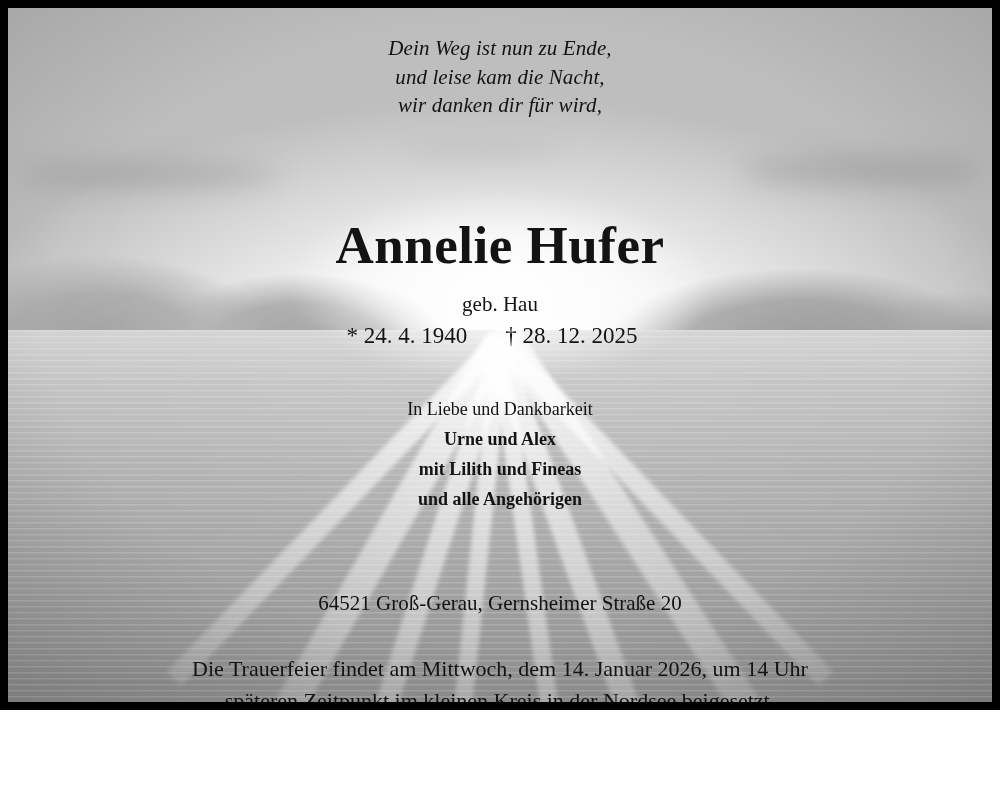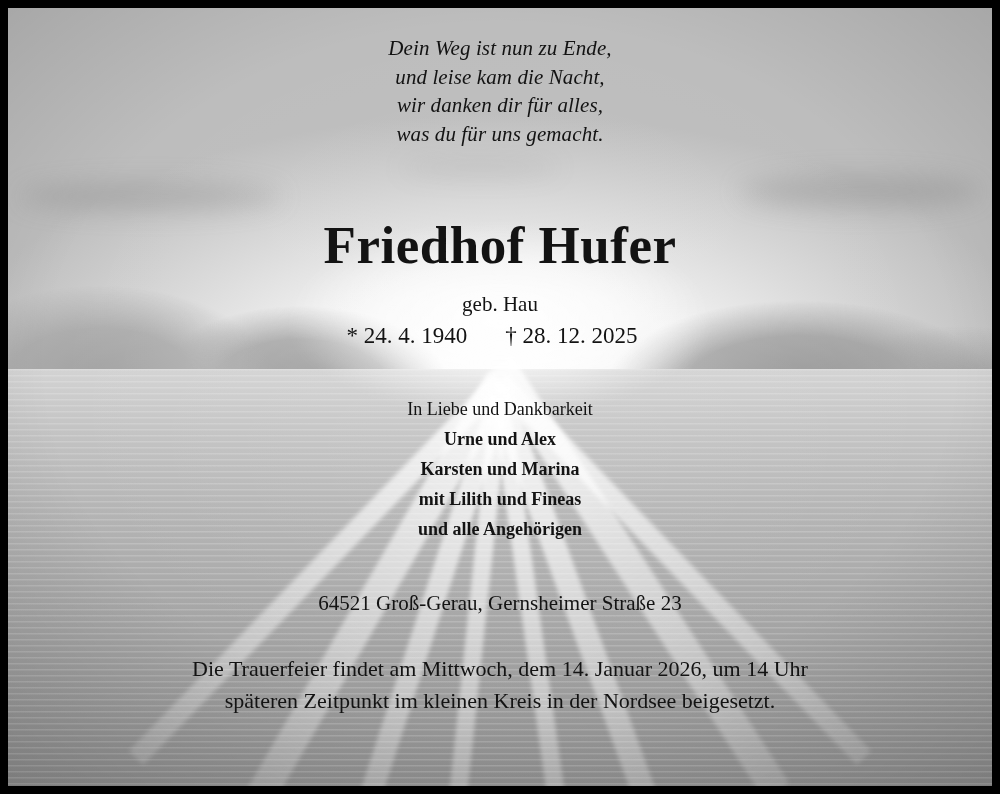--- a/index.html
+++ b/index.html
@@ -3,21 +3,21 @@
 <meta charset="utf-8">
 <style>
   html, body {
     margin: 0;
     padding: 0;
     background: #ffffff;
   }
   #obituary {
     position: relative;
     width: 1000px;
-    height: 794px;
+    height: 710px;
     overflow: hidden;
     background: #000;
     font-family: "Liberation Serif", serif;
   }
   
   .bg {
     position: absolute;
     inset: 0;
   }
   .bg-sky {
@@ -186,41 +186,39 @@
 
     <div class="sunglow"></div>
     <div class="vignette"></div>
   </div>
 
   <div class="content">
 
     <div class="poem">
       <div>Dein Weg ist nun zu Ende,</div>
       <div>und leise kam die Nacht,</div>
-      <div>wir danken dir für alles,</div>
-      <div>was du für uns gemacht.</div>
-    </div>
-
-    <div class="name">Friedhof Hufer</div>
+      <div>wir danken dir für wird,</div>
+    </div>
+
+    <div class="name">Annelie Hufer</div>
 
     <div class="born-name">geb. Hau</div>
 
     <div class="dates">
       <span>* 24. 4. 1940</span><span class="gap"></span><span>† 28. 12. 2025</span>
     </div>
 
     <div class="family">
       <div class="intro">In Liebe und Dankbarkeit</div>
       <div class="bold">Urne und Alex</div>
-      <div class="bold">Karsten und Marina</div>
       <div class="bold">mit Lilith und Fineas</div>
       <div class="bold">und alle Angehörigen</div>
     </div>
 
-    <div class="address">64521 Groß-Gerau, Gernsheimer Straße 23</div>
+    <div class="address">64521 Groß-Gerau, Gernsheimer Straße 20</div>
 
     <div class="ceremony">
       <div>Die Trauerfeier findet am Mittwoch, dem 14. Januar 2026, um 14 Uhr</div>
       <div>späteren Zeitpunkt im kleinen Kreis in der Nordsee beigesetzt.</div>
     </div>
 
   </div>
 
   <div class="frame"></div>
 </div>

